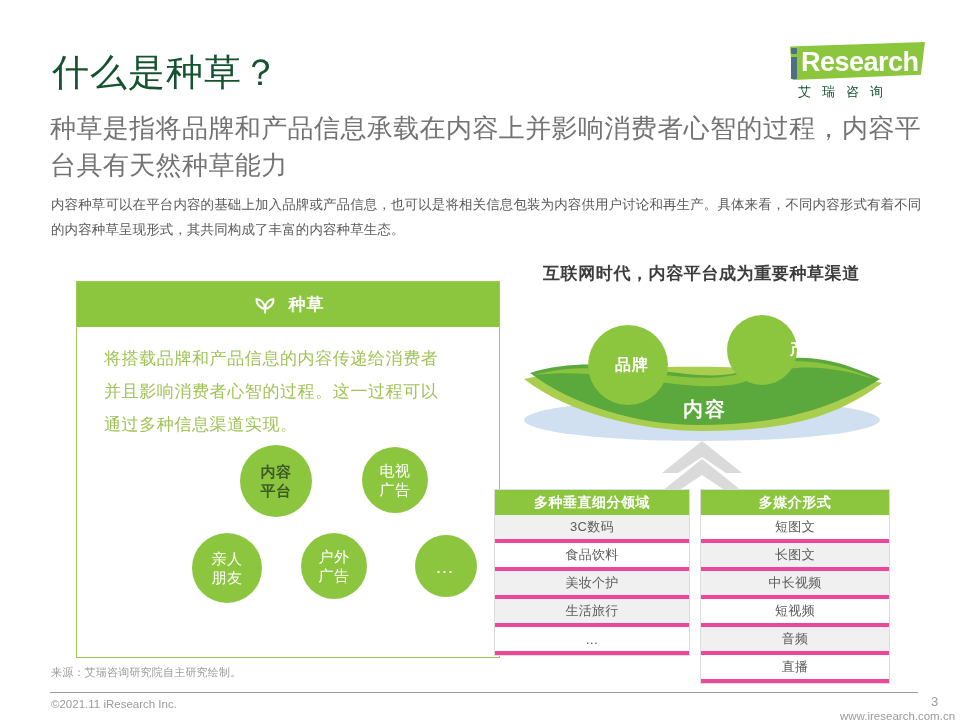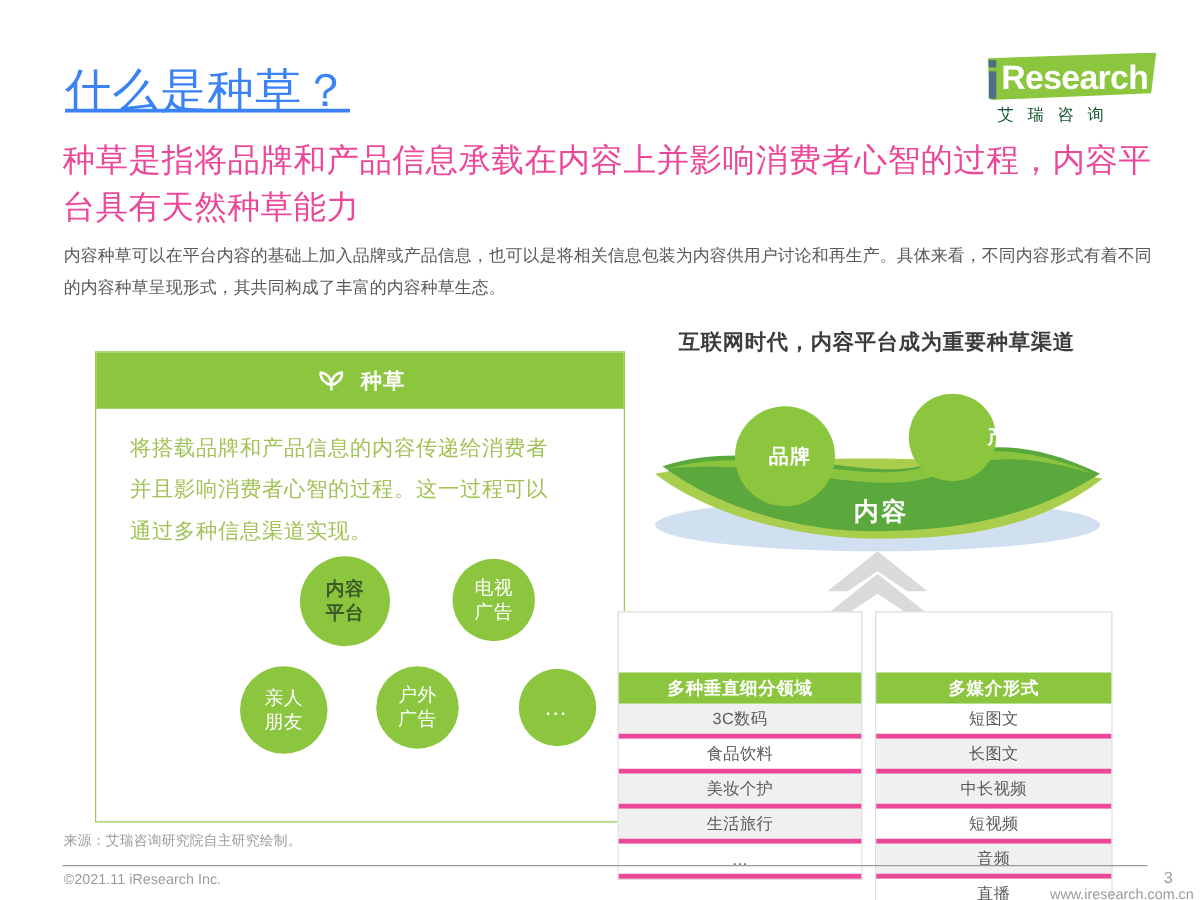--- a/index.html
+++ b/index.html
@@ -73,32 +73,31 @@
     letter-spacing: 11px;
     white-space: nowrap;
   }
 
   
   .page-title {
     position: absolute;
     left: 52px;
     top: 48px;
     font-size: 37px;
-    color: #3b82f6;
+    color: #14532d;
     letter-spacing: 1px;
     white-space: nowrap;
-    text-decoration: underline;
   }
   .subtitle {
     position: absolute;
     left: 50px;
     top: 110px;
     width: 880px;
     font-size: 26px;
-    color: #ec4899;
+    color: #737373;
     line-height: 37px;
     letter-spacing: 0.4px;
   }
   .lead {
     position: absolute;
     left: 51px;
     top: 192px;
     width: 872px;
     font-size: 13.5px;
     color: #595959;
@@ -223,21 +222,20 @@
   .tbl-head {
     height: 25px;
     background: #8CC63F;
     color: #ffffff;
     font-size: 14px;
     font-weight: bold;
     display: flex;
     align-items: center;
     justify-content: center;
     letter-spacing: 0.5px;
-    margin-top: 48px;
   }
   .tbl-row {
     height: 24px;
     font-size: 13px;
     color: #5a5a5a;
     display: flex;
     align-items: center;
     justify-content: center;
     border-bottom: 4px solid #ec4899;
     letter-spacing: 0.3px;

